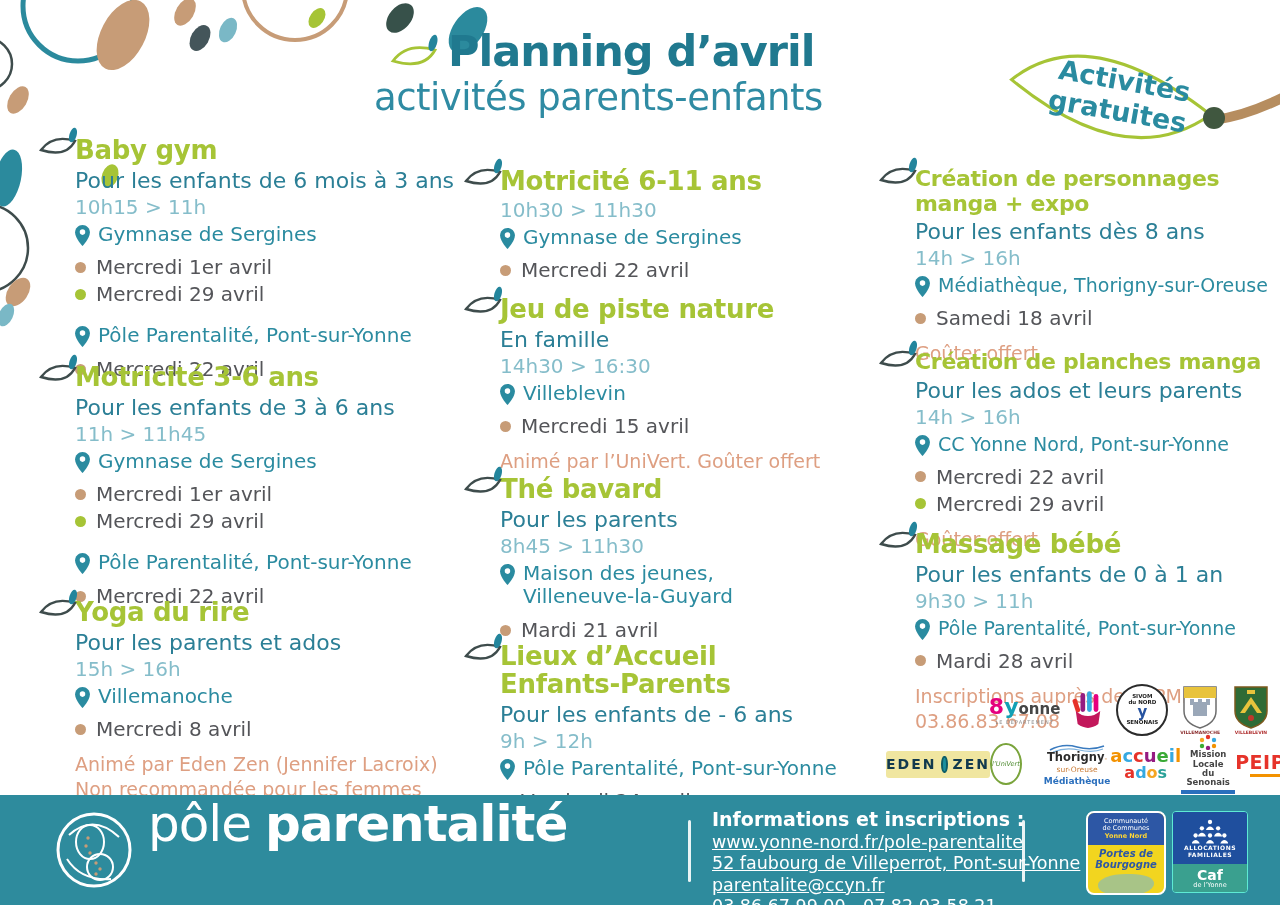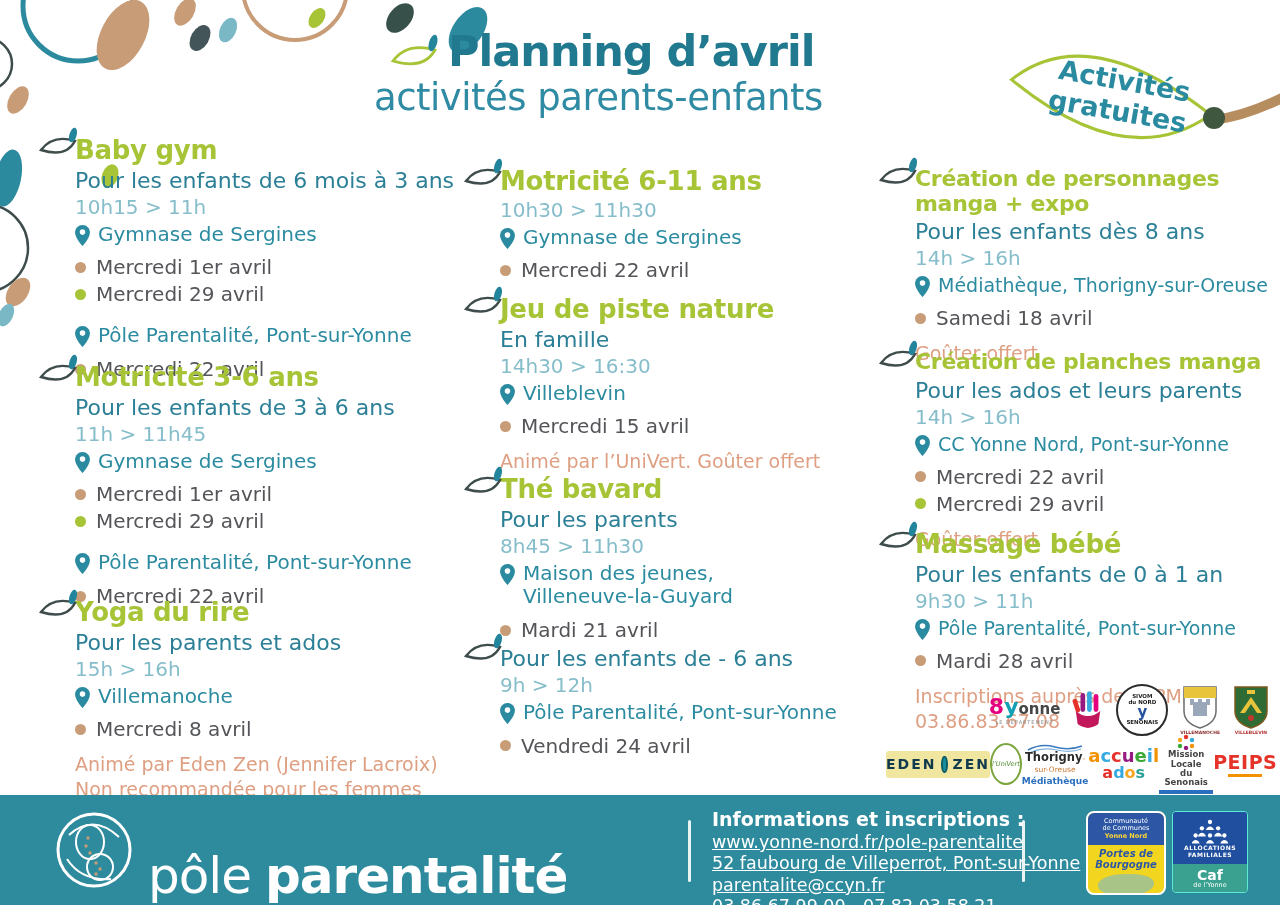--- a/index.html
+++ b/index.html
@@ -39,34 +39,34 @@
   .seal{width:48px;height:48px;border-radius:50%;border:2px solid #2b2b2b;display:flex;flex-direction:column;
         align-items:center;justify-content:center;line-height:1;background:#fff;}
   .seal .s-sm{font-size:5.5px;font-weight:bold;color:#222;}
   .seal .s-y{font-size:15px;font-weight:bold;color:#2653a0;line-height:1;}
   .crest-cap{font-size:4.5px;font-weight:bold;margin-top:1px;}
   .edenzen{background:#f0e6a0;border-radius:3px;width:104px;height:27px;display:flex;align-items:center;
            justify-content:center;gap:5px;font-size:14px;font-weight:bold;color:#123a4e;letter-spacing:2px;}
   .ez-globe{width:13px;height:13px;border-radius:50%;background:#1a8f9e;border:2px solid #0d5c66;}
   .univert{width:38px;height:38px;border-radius:50%;border:2px solid #7aa43c;display:flex;align-items:center;
            justify-content:center;font-size:6.5px;color:#4d8a2f;font-style:italic;}
-  .thorigny{width:86px;}
+  .thorigny{width:86px;padding-left:22px;}
   .th-name{font-size:11.5px;color:#2b2b2b;font-weight:bold;line-height:1;}
   .th-suffix{font-size:7.5px;color:#c97b35;font-weight:normal;}
   .th-sub{font-size:9px;color:#2a6fbd;font-weight:bold;margin-top:1px;}
   .aa-word1{font-size:18px;font-weight:bold;line-height:1;}
   .aa-word2{font-size:16px;font-weight:bold;line-height:1;}
   .mission{width:60px;}
   .mi-line{font-size:8.5px;font-weight:bold;color:#444;line-height:1.1;}
   .mi-bar{width:54px;height:4px;background:#2a6fbd;margin-top:2px;}
   .peips{font-size:19px;font-weight:bold;color:#e6332a;letter-spacing:0.5px;}
   .peips-accent{display:block;width:34px;height:3px;background:#f39200;margin:1px auto 0;}
   
   .footer{position:absolute;left:0;top:795px;width:1280px;height:110px;background:#2e8b9d;}
-  .brand{position:absolute;left:148px;top:0;height:110px;display:flex;align-items:flex-end;color:#fff;font-size:50px;letter-spacing:-1px;}
+  .brand{position:absolute;left:148px;top:0;height:110px;display:flex;align-items:flex-start;color:#fff;font-size:50px;letter-spacing:-1px;}
   .brand .b1{font-weight:normal;margin-right:14px;}
   .brand .b2{font-weight:bold;}
   .fdiv{position:absolute;top:25px;width:3px;height:62px;background:rgba(255,255,255,0.9);border-radius:2px;}
   .finfo{position:absolute;left:712px;top:13px;color:#fff;}
   .finfo .ft{font-size:19px;font-weight:bold;margin-bottom:2px;}
   .finfo .fl{font-size:17.5px;line-height:1.22;text-decoration:underline;}
   .ccyn{position:absolute;left:1086px;top:16px;width:76px;height:80px;border-radius:8px;overflow:hidden;
         border:2px solid #fff;background:#f2d51f;}
   .ccyn-top{background:#2d57a5;height:32px;display:flex;flex-direction:column;align-items:center;justify-content:center;line-height:1.15;}
   .ccyn-top .c1{font-size:6.5px;color:#fff;}
@@ -293,20 +293,24 @@
           <span class="dlabel">Mardi 21 avril</span>
         </div>
     </div>
   </section>
 
   <section class="sec" style="left:500px;top:643px;">
     <svg class="leafpair" width="42" height="34" viewBox="0 0 42 34">
       <path d="M2 23 Q14 7 36 14 Q27 31 2 23 Z" fill="none" stroke="#3e4c4c" stroke-width="2.4"></path>
       <ellipse cx="34" cy="8" rx="3.6" ry="7.5" fill="#23859c" transform="rotate(16 34 8)"></ellipse>
     </svg>
+    <div class="hdr">
+        <div>Lieux d’Accueil</div>
+        <div>Enfants-Parents</div>
+      </div>
     <div class="aud">Pour les enfants de - 6 ans</div>
     <div class="time">9h &gt; 12h</div>
     <div class="venue">
       <svg width="15" height="21" viewBox="0 0 24 34">
           <path d="M12 0C5.4 0 0 5.4 0 12c0 9 12 22 12 22s12-13 12-22C24 5.4 18.6 0 12 0z" fill="#2a8ba0"></path>
           <circle cx="12" cy="11.5" r="4.5" fill="#fff"></circle>
         </svg>
       <span>Pôle Parentalité, Pont-sur-Yonne</span>
     </div>
     <div class="dates">

